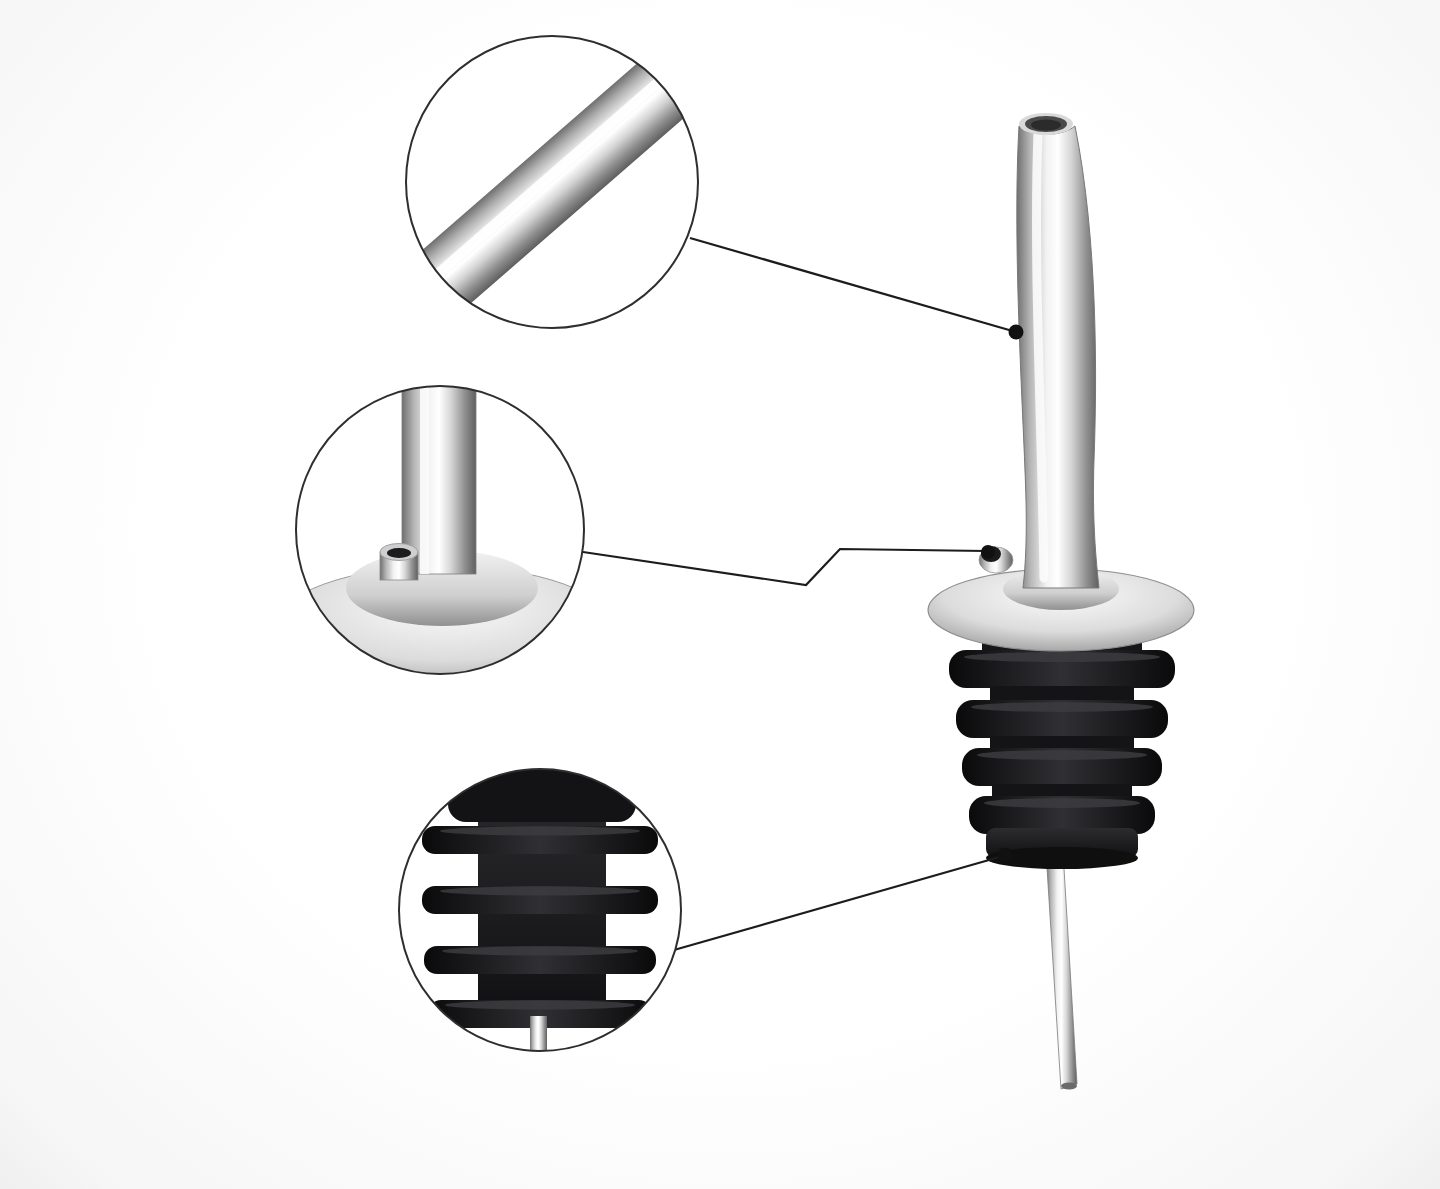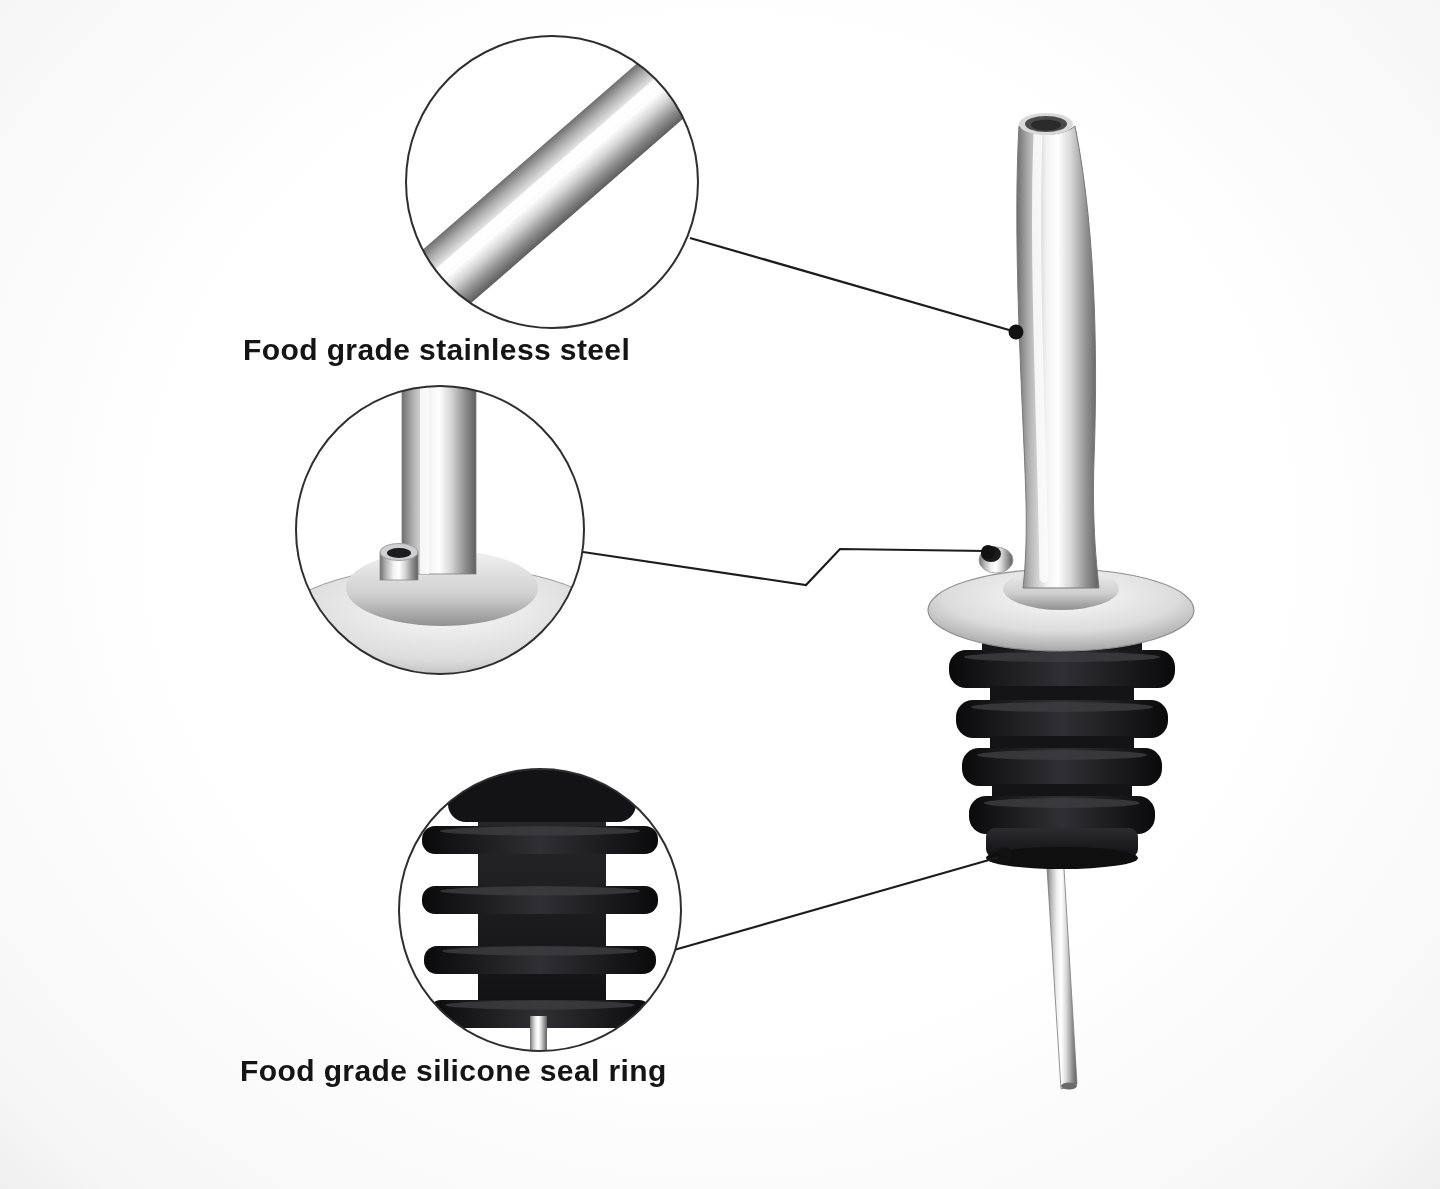--- a/index.html
+++ b/index.html
@@ -178,18 +178,16 @@
         <rect x="424" y="946" width="232" height="28" rx="13" fill="url(#finH)"></rect>
         <ellipse cx="540" cy="951" rx="98" ry="4.5" fill="#3c3c40" opacity="0.85"></ellipse>
         <rect x="428" y="1000" width="224" height="28" rx="13" fill="url(#finH)"></rect>
         <ellipse cx="540" cy="1005" rx="95" ry="4.5" fill="#3c3c40" opacity="0.85"></ellipse>
         <rect x="530" y="1016" width="17" height="40" fill="url(#metalH)"></rect>
       </g>
       <circle cx="540" cy="910" r="141" fill="none" stroke="#2e2e2e" stroke-width="2"></circle>
     </g>
   </svg>
 
-  <div class="callout-label label-steel">Food grade stainless steel</div>
 
 
-  <div class="callout-label label-seal">Food grade silicone seal ring</div>
 
 </div>
 
 </body></html>

